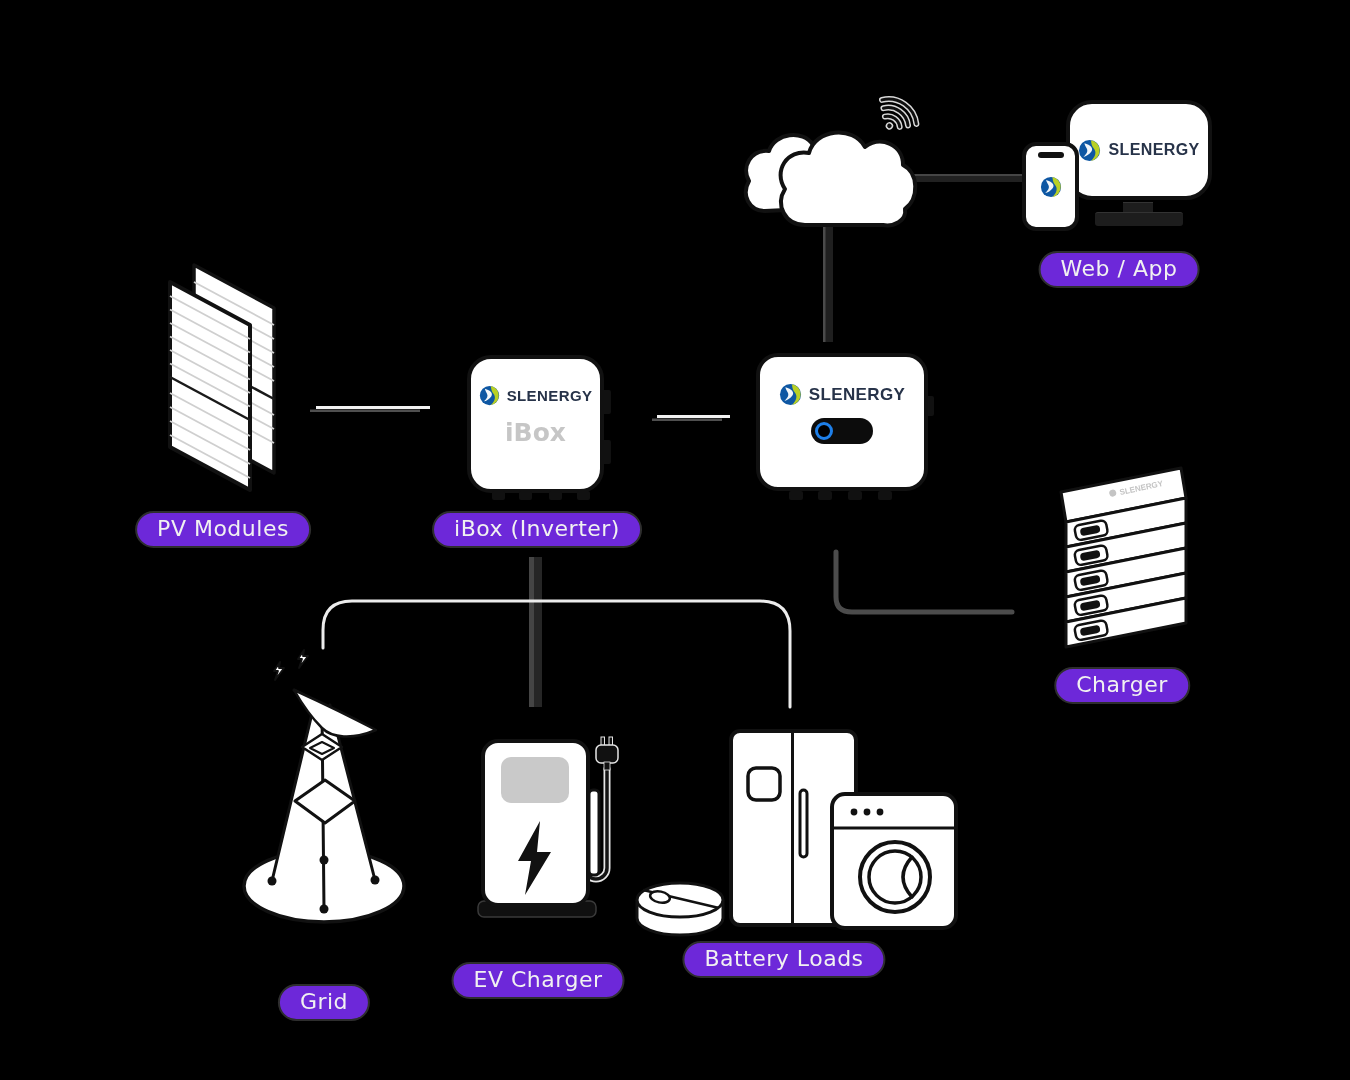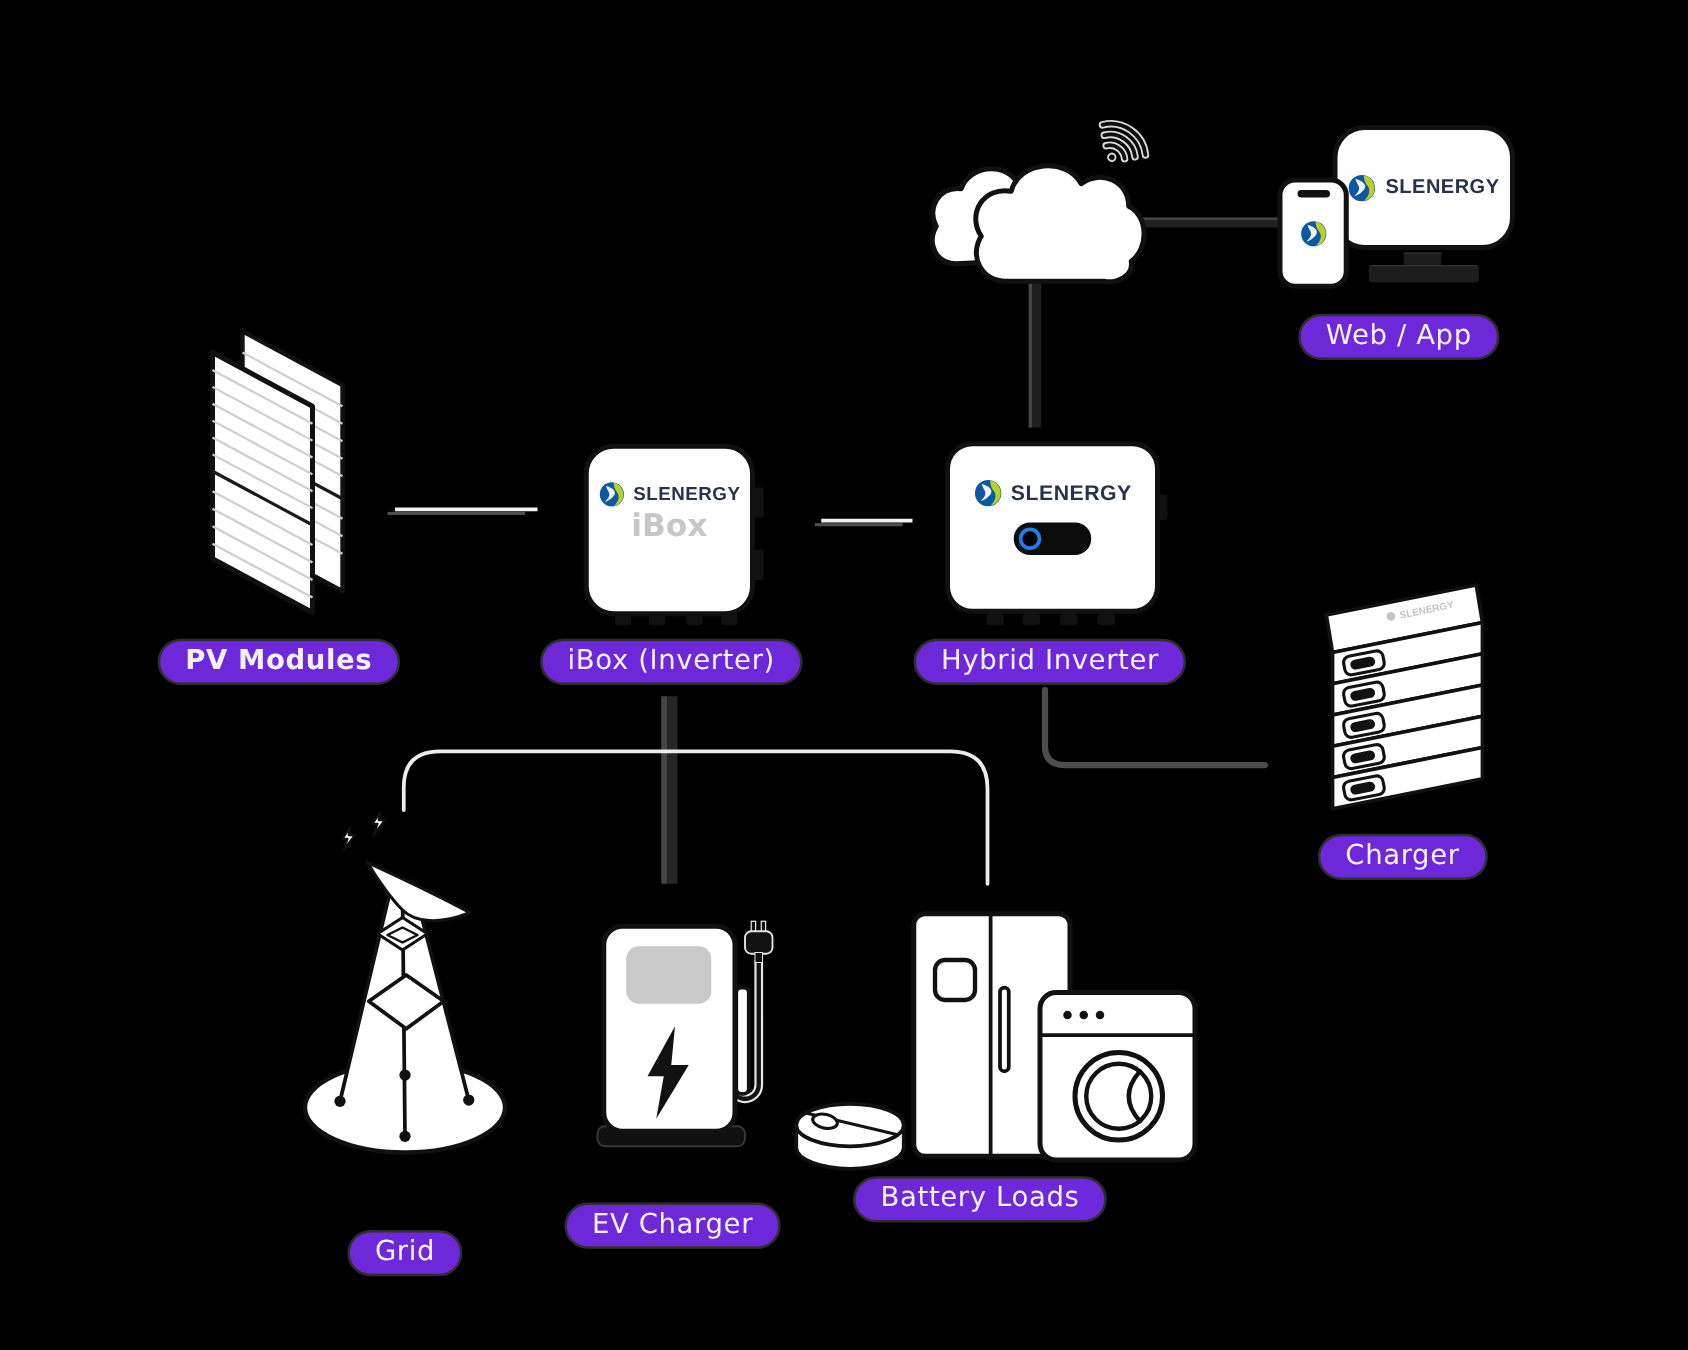--- a/index.html
+++ b/index.html
@@ -10,21 +10,21 @@
   .pill{position:absolute;transform:translateX(-50%);height:37px;line-height:32px;
         padding:0 20px;background:#6d28d9;border:2px solid #2e2e2e;border-radius:19px;
         color:#f1f1f1;font-size:22px;letter-spacing:.5px;white-space:nowrap;box-sizing:border-box;}
   
   .devbox{position:absolute;background:#fff;border:4px solid #111;box-sizing:border-box;
           display:flex;flex-direction:column;align-items:center;}
   .logo-row{display:flex;align-items:center;gap:7px;}
   .brandtxt{font-family:"Liberation Sans",sans-serif;font-weight:bold;color:#273349;letter-spacing:.4px;}
   .nub{position:absolute;background:#111;border-radius:2px;}
   .tab{position:absolute;background:#111;border-radius:2px;}
-  .ibox-word{font-weight:bold;color:#c6c6c6;font-size:25px;}
+  .ibox-word{font-weight:bold;color:#c6c6c6;font-size:25px;margin-top:12px;}
   .toggle{position:relative;width:62px;height:26px;background:#0c0c0c;border-radius:13px;margin-top:12px;}
   .toggle-ring{position:absolute;left:4px;top:4px;width:12px;height:12px;border-radius:50%;
                border:3px solid #1e7fe8;background:#000;}
   .stand{position:absolute;background:#1d1d1d;border-top:1px solid #333;}
   svg{display:block;}
 </style>
 </head>
 <body>
 
 <div id="canvas">
@@ -74,21 +74,21 @@
         <line x1="32" y1="98" x2="112" y2="141"></line>
           <line x1="32" y1="111.5" x2="112" y2="154.5"></line>
         <line x1="32" y1="141" x2="112" y2="184"></line>
           <line x1="32" y1="155" x2="112" y2="198"></line>
         <line x1="32" y1="169" x2="112" y2="212"></line>
           <line x1="32" y1="183" x2="112" y2="226"></line>
       </g>
       <line x1="32" y1="125" x2="112" y2="168" stroke="#1a1a1a" stroke-width="2.5"></line>
     </g>
   </svg>
-  <div class="pill" style="left:223px;top:511px;z-index:2;font-weight:bold;">PV Modules</div>
+  <div class="pill" style="left:223px;top:511px;z-index:2;">PV Modules</div>
 
   <div class="devbox" style="left:467px;top:355px;width:137px;height:138px;border-radius:24px;z-index:2;">
     <div class="logo-row" style="margin-top:26px;">
       <svg viewBox="0 0 36 36" width="21" height="21">
         <circle cx="18" cy="18" r="16.5" fill="#0e57a3"></circle>
         <path d="M20.5,1.8 A16.5,16.5 0 0 1 20.5,34.2 C27.5,27.5 29.5,20.5 24.5,14.5 C21.5,10.5 20.5,6.5 20.5,1.8 Z" fill="#b9d024"></path>
         <path d="M10,6.5 C20,9 24.5,14.5 21,19.5 C18,23.5 12.5,27.5 8.5,28 C14,23 16,19 13.5,14.5 C12,11.5 10.5,9 10,6.5 Z" fill="#f2f6fa"></path>
       </svg>
       <span class="brandtxt" style="font-size:15px;">SLENERGY</span>
     </div>
@@ -113,21 +113,20 @@
     </div>
     <div class="toggle">
       <div class="toggle-ring"></div>
     </div>
   </div>
   <div class="tab" style="left:926px;top:396px;width:8px;height:20px;z-index:1;"></div>
   <div class="nub" style="left:789px;top:491px;width:14px;height:9px;z-index:2;"></div>
   <div class="nub" style="left:818px;top:491px;width:14px;height:9px;z-index:2;"></div>
   <div class="nub" style="left:848px;top:491px;width:14px;height:9px;z-index:2;"></div>
   <div class="nub" style="left:878px;top:491px;width:14px;height:9px;z-index:2;"></div>
-  <div class="pill" style="left:840px;top:511px;z-index:2;">Hybrid Inverter</div>
 
   <svg class="abs" style="left:735px;top:85px;z-index:2;" width="200" height="150" viewBox="0 0 200 150">
     <g transform="translate(155,40) rotate(35)">
       <g fill="none" stroke="#d9d9d9" stroke-width="6" stroke-linecap="round">
         <path d="M-9,-4 a12,12 0 0 1 18,0"></path>
           <path d="M-15,-10 a20,20 0 0 1 30,0"></path>
         <path d="M-21,-16 a28,28 0 0 1 42,0"></path>
       </g>
       <g fill="none" stroke="#0f0f0f" stroke-width="3" stroke-linecap="round">
         <path d="M-9,-4 a12,12 0 0 1 18,0"></path>

